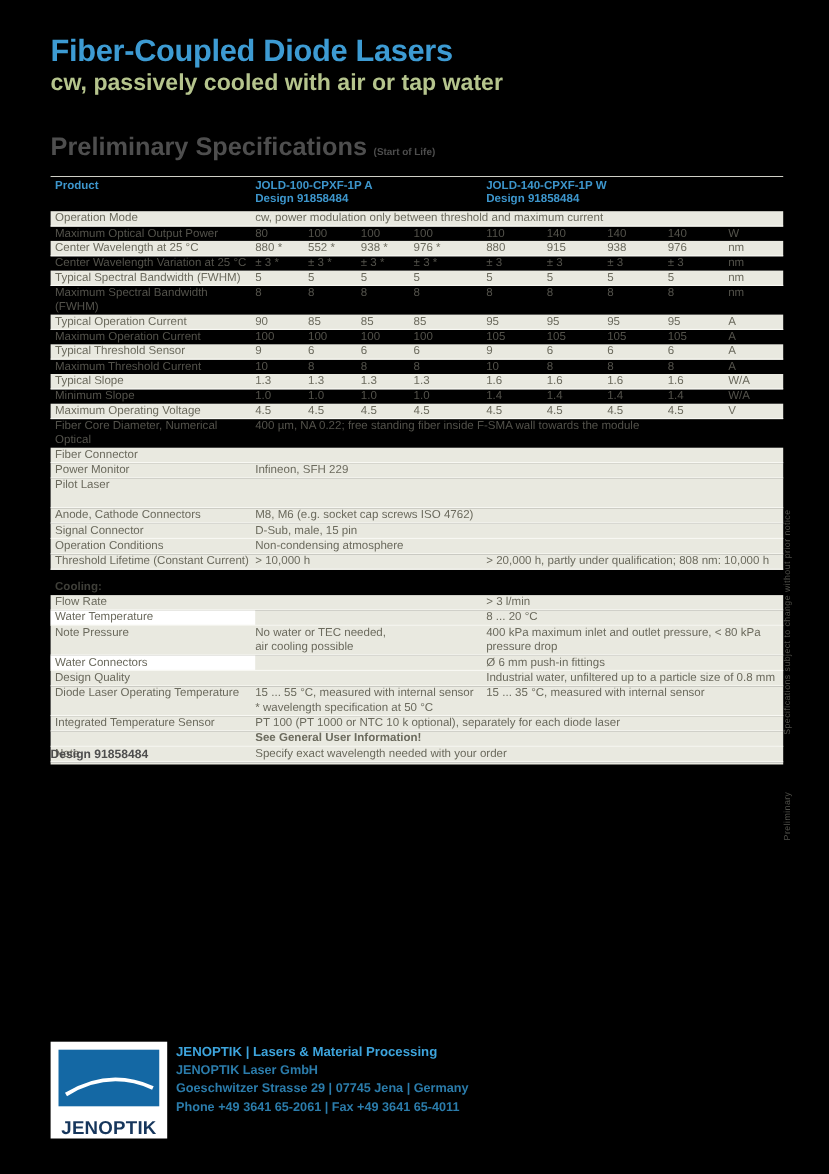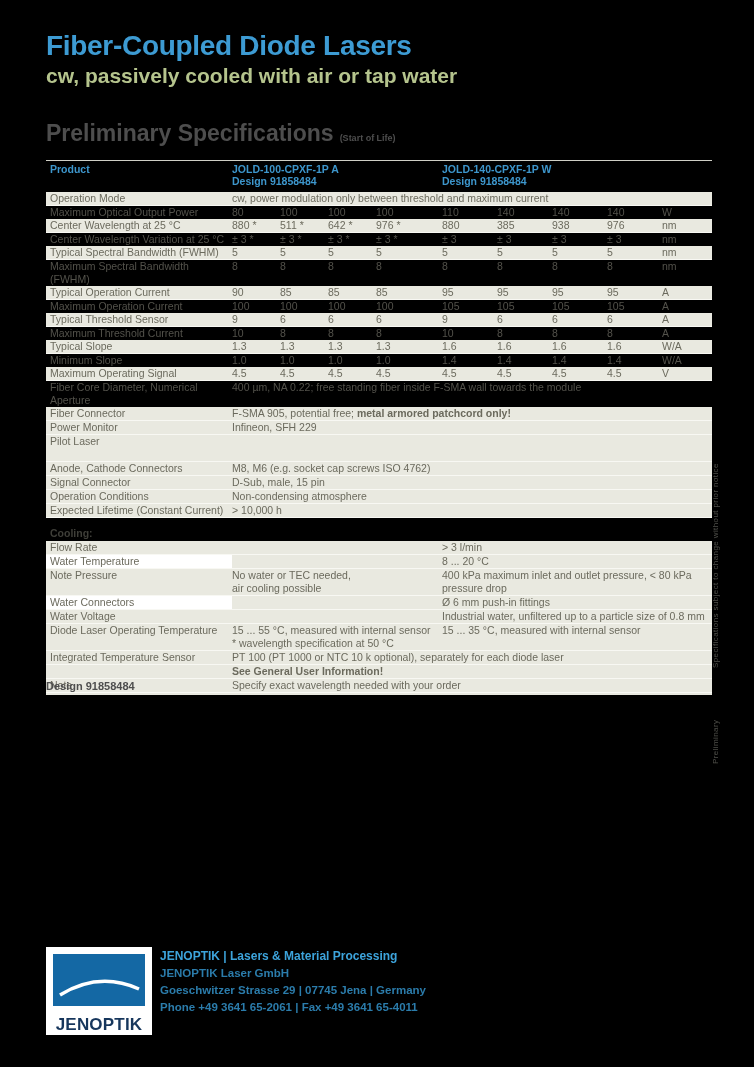--- a/index.html
+++ b/index.html
@@ -81,25 +81,25 @@
         <div class="cell v" style="grid-column:5">100</div>
         <div class="cell v" style="grid-column:7">110</div>
         <div class="cell v" style="grid-column:8">140</div>
         <div class="cell v" style="grid-column:9">140</div>
         <div class="cell v" style="grid-column:10">140</div>
         <div class="cell unit" style="grid-column:11">W</div>
       </div>
       <div class="row light">
         <div class="cell label" style="grid-column:1">Center Wavelength at 25 °C</div>
         <div class="cell v" style="grid-column:2">880 *</div>
-        <div class="cell v" style="grid-column:3">511 *</div>
-        <div class="cell v" style="grid-column:4">642 *</div>
+        <div class="cell v" style="grid-column:3">552 *</div>
+        <div class="cell v" style="grid-column:4">938 *</div>
         <div class="cell v" style="grid-column:5">976 *</div>
         <div class="cell v" style="grid-column:7">880</div>
-        <div class="cell v" style="grid-column:8">385</div>
+        <div class="cell v" style="grid-column:8">915</div>
         <div class="cell v" style="grid-column:9">938</div>
         <div class="cell v" style="grid-column:10">976</div>
         <div class="cell unit" style="grid-column:11">nm</div>
       </div>
       <div class="row dark">
         <div class="cell label" style="grid-column:1">Center Wavelength Variation at 25 °C</div>
         <div class="cell v" style="grid-column:2">± 3 *</div>
         <div class="cell v" style="grid-column:3">± 3 *</div>
         <div class="cell v" style="grid-column:4">± 3 *</div>
         <div class="cell v" style="grid-column:5">± 3 *</div>
@@ -199,38 +199,37 @@
         <div class="cell v" style="grid-column:3">1.0</div>
         <div class="cell v" style="grid-column:4">1.0</div>
         <div class="cell v" style="grid-column:5">1.0</div>
         <div class="cell v" style="grid-column:7">1.4</div>
         <div class="cell v" style="grid-column:8">1.4</div>
         <div class="cell v" style="grid-column:9">1.4</div>
         <div class="cell v" style="grid-column:10">1.4</div>
         <div class="cell unit" style="grid-column:11">W/A</div>
       </div>
       <div class="row light">
-        <div class="cell label" style="grid-column:1">Maximum Operating Signal</div>
+        <div class="cell label" style="grid-column:1">Maximum Operating Voltage</div>
         <div class="cell v" style="grid-column:2">4.5</div>
         <div class="cell v" style="grid-column:3">4.5</div>
         <div class="cell v" style="grid-column:4">4.5</div>
         <div class="cell v" style="grid-column:5">4.5</div>
         <div class="cell v" style="grid-column:7">4.5</div>
         <div class="cell v" style="grid-column:8">4.5</div>
         <div class="cell v" style="grid-column:9">4.5</div>
         <div class="cell v" style="grid-column:10">4.5</div>
         <div class="cell unit" style="grid-column:11">V</div>
       </div>
       <div class="row dark">
-        <div class="cell label" style="grid-column:1">Fiber Core Diameter, Numerical Aperture</div>
+        <div class="cell label" style="grid-column:1">Fiber Core Diameter, Numerical Optical</div>
         <div class="cell " style="grid-column:2 / 12">400 µm, NA 0.22; free standing fiber inside F-SMA wall towards the module</div>
       </div>
       <div class="row light">
         <div class="cell label" style="grid-column:1">Fiber Connector</div>
-        <div class="cell " style="grid-column:2 / 12">F-SMA 905, potential free; <span class="bold">metal armored patchcord only!</span></div>
       </div>
       <div class="row light">
         <div class="cell label" style="grid-column:1">Power Monitor</div>
         <div class="cell " style="grid-column:2 / 12">Infineon, SFH 229</div>
       </div>
       <div class="row light h2">
         <div class="cell label" style="grid-column:1">Pilot Laser</div>
       </div>
       <div class="row light">
         <div class="cell label" style="grid-column:1">Anode, Cathode Connectors</div>
@@ -238,22 +237,23 @@
       </div>
       <div class="row light">
         <div class="cell label" style="grid-column:1">Signal Connector</div>
         <div class="cell " style="grid-column:2 / 12">D-Sub, male, 15 pin</div>
       </div>
       <div class="row light">
         <div class="cell label" style="grid-column:1">Operation Conditions</div>
         <div class="cell " style="grid-column:2 / 12">Non-condensing atmosphere</div>
       </div>
       <div class="row light">
-        <div class="cell label" style="grid-column:1">Expected Lifetime (Constant Current)</div>
+        <div class="cell label" style="grid-column:1">Threshold Lifetime (Constant Current)</div>
         <div class="cell " style="grid-column:2 / 7">&gt; 10,000 h</div>
+        <div class="cell " style="grid-column:7 / 12">&gt; 20,000 h, partly under qualification; 808 nm: 10,000 h</div>
       </div>
       <div class="row section-row">
         <div class="cell label bold" style="grid-column:1 / 12">Cooling:</div>
       </div>
       <div class="row light">
         <div class="cell label" style="grid-column:1">Flow Rate</div>
         <div class="cell " style="grid-column:7 / 12">&gt; 3 l/min</div>
       </div>
       <div class="row light">
         <div class="cell label wlabel" style="grid-column:1">Water Temperature</div>
@@ -262,21 +262,21 @@
       <div class="row light h2">
         <div class="cell label" style="grid-column:1">Note Pressure</div>
         <div class="cell " style="grid-column:2 / 7">No water or TEC needed,<br>air cooling possible</div>
         <div class="cell " style="grid-column:7 / 12">400 kPa maximum inlet and outlet pressure, &lt; 80 kPa pressure drop</div>
       </div>
       <div class="row light">
         <div class="cell label wlabel" style="grid-column:1">Water Connectors</div>
         <div class="cell " style="grid-column:7 / 12">Ø 6 mm push-in fittings</div>
       </div>
       <div class="row light">
-        <div class="cell label" style="grid-column:1">Water Voltage</div>
+        <div class="cell label" style="grid-column:1">Design Quality</div>
         <div class="cell " style="grid-column:7 / 12">Industrial water, unfiltered up to a particle size of 0.8 mm</div>
       </div>
       <div class="row light h2">
         <div class="cell label" style="grid-column:1">Diode Laser Operating Temperature</div>
         <div class="cell " style="grid-column:2 / 7">15 ... 55 °C, measured with internal sensor<br>* wavelength specification at 50 °C</div>
         <div class="cell " style="grid-column:7 / 12">15 ... 35 °C, measured with internal sensor</div>
       </div>
       <div class="row light">
         <div class="cell label" style="grid-column:1">Integrated Temperature Sensor</div>
         <div class="cell " style="grid-column:2 / 12">PT 100 (PT 1000 or NTC 10 k optional), separately for each diode laser</div>

